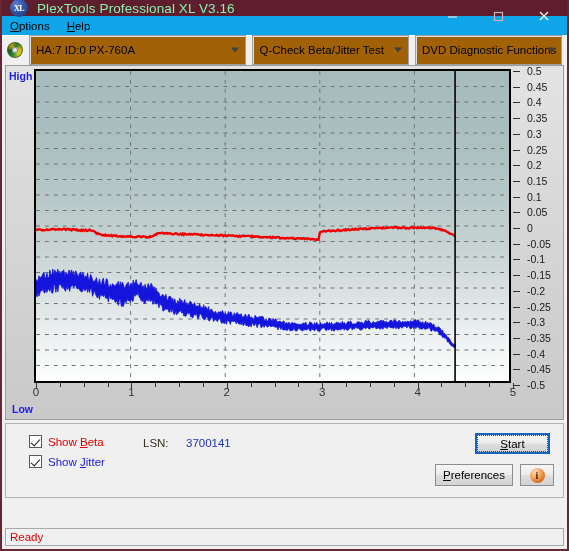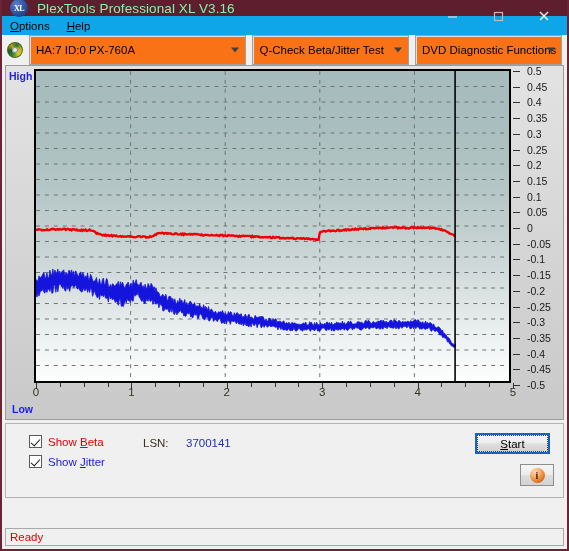--- a/index.html
+++ b/index.html
@@ -93,21 +93,21 @@
     box-shadow: inset 0 0 0 1px #5a5a2a;
     position: relative;
   }
   .disc-icon::after {
     content:""; position:absolute; left:5px; top:5px;
     width:6px; height:6px; border-radius:50%;
     background:#e8e8e8; box-shadow: inset 0 0 0 1px #888;
   }
   .combo {
     height: 30px;
-    background: #f97316;
+    background: #a16207;
     border: 1px solid #a0a0a0;
     box-shadow: inset 1px 1px 0 #dfdfdf;
     display: flex;
     align-items: center;
     position: relative;
     box-sizing: border-box;
   }
   .combo-label {
     font-size: 11.5px;
     color: #000;
@@ -444,20 +444,23 @@
       <span class="chk-box"></span>
       <span class="chk-label" id="chk-jitter-label" style="color: rgb(26, 26, 224);">Show <u>J</u>itter</span>
     </div>
 
     <div id="lsn-label">LSN:</div>
     <div id="lsn-value">3700141</div>
 
     <div class="btn" id="btn-start">
       <span class="inner"><u>S</u>tart</span>
     </div>
+    <div class="btn" id="btn-preferences">
+      <span><u>P</u>references</span>
+    </div>
     <div class="btn" id="btn-info">
       <span class="info-sphere">i</span>
     </div>
   </div>
 
   <div class="statusbar">
     <span id="status-text">Ready</span>
   </div>
 </div>
 

